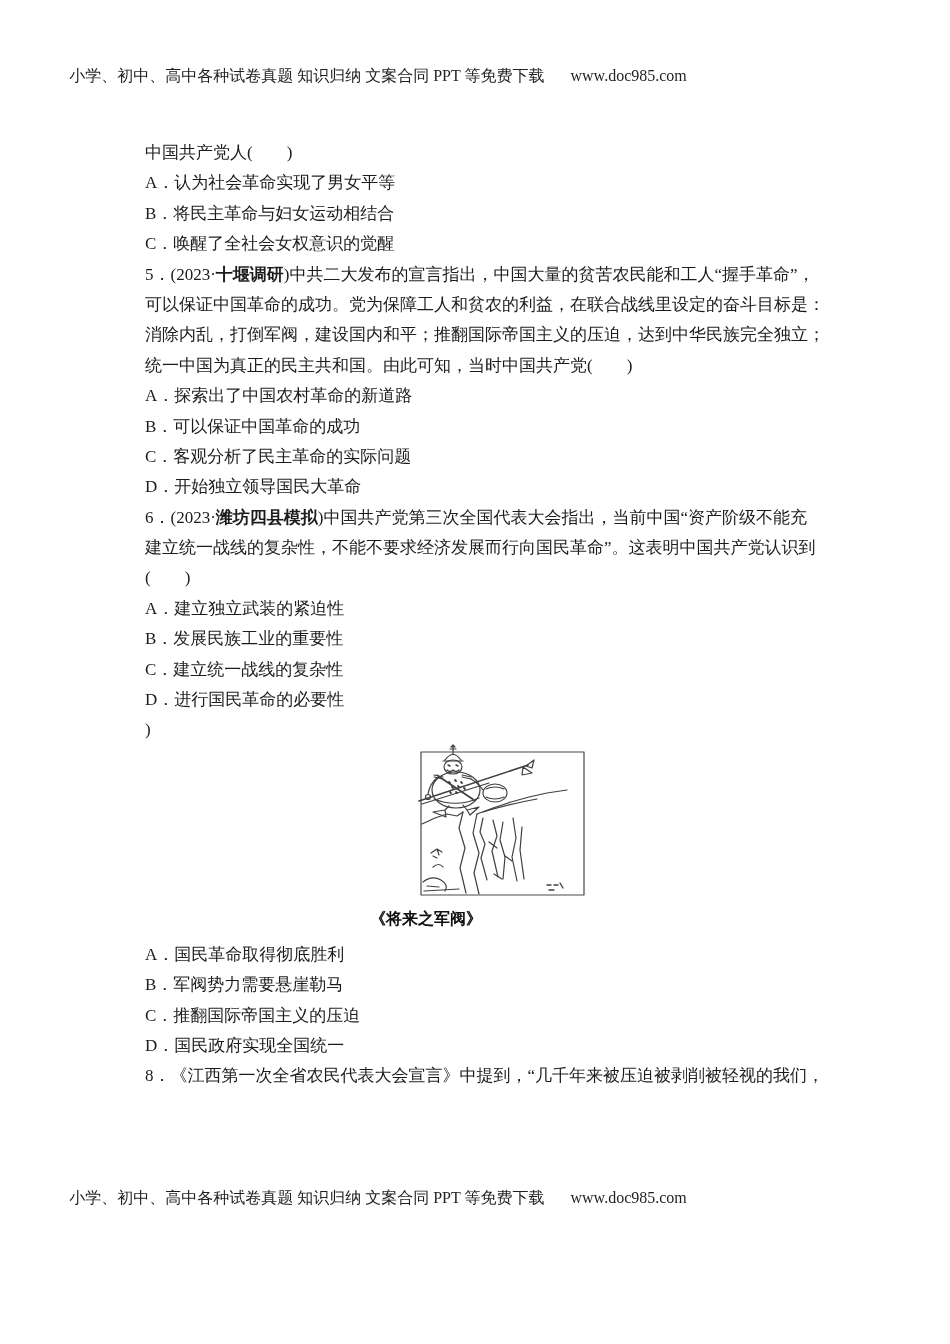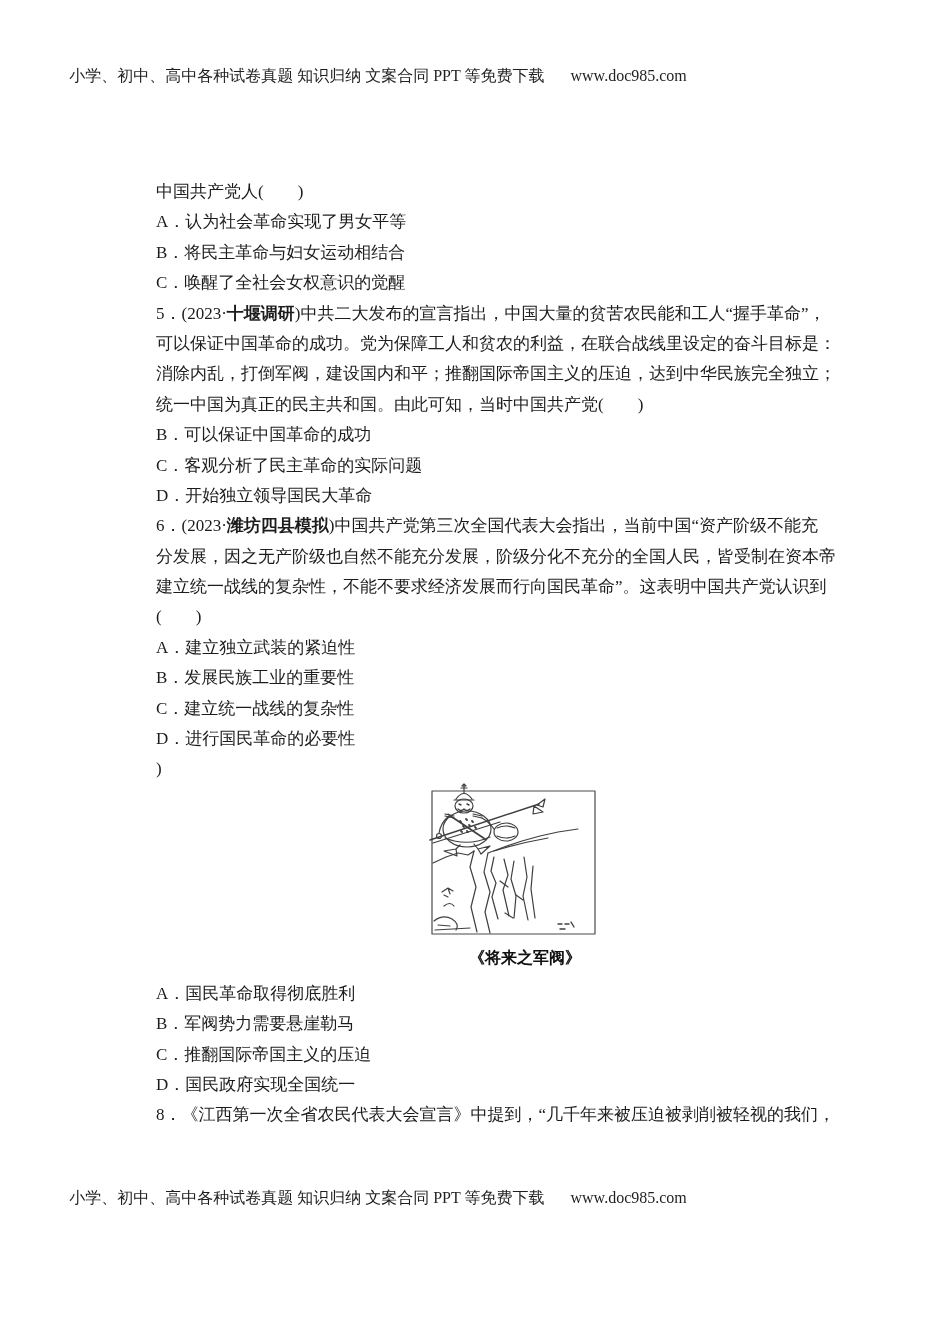--- a/index.html
+++ b/index.html
@@ -9,38 +9,37 @@
     color:#1c1c1c;overflow:hidden;
   }
   .pageband{
     position:absolute;left:0;width:756px;text-align:center;
     font-size:16px;line-height:20px;color:#1f1f1f;white-space:nowrap;
   }
   .pageband .url{margin-left:26px;}
   #header{top:66px;}
   #footer{top:1188px;}
   #content{
-    position:absolute;left:156px;top:138px;width:680px;
+    position:absolute;left:145px;top:138px;width:680px;
     font-size:17px;
-    margin-top:39px;
   }
   .line{
     height:30.4px;line-height:30.4px;white-space:nowrap;overflow:visible;
   }
   .src{
     font-family:Liberation Sans, sans-serif;
     font-weight:700;
   }
   #cartoon-wrap{
     margin-left:274px;margin-top:6px;width:168px;height:145px;
   }
   #cartoon-wrap svg{overflow:visible;display:block;}
   #caption{
     margin-left:225px;width:200px;height:43px;line-height:43px;
-    text-align:right;font-size:16px;font-weight:700;
+    text-align:left;font-size:16px;font-weight:700;
     font-family:"Liberation Sans","DejaVu Sans",sans-serif;color:#111;
   }
 </style>
 </head>
 <body>
 
 <div id="header" class="pageband">
   <span>小学、初中、高中各种试卷真题 知识归纳 文案合同 PPT 等免费下载</span><span class="url">www.doc985.com</span>
 </div>
 
@@ -48,26 +47,26 @@
 
   <div class="line">中国共产党人(　　)</div>
   <div class="line">A．认为社会革命实现了男女平等</div>
   <div class="line">B．将民主革命与妇女运动相结合</div>
   <div class="line">C．唤醒了全社会女权意识的觉醒</div>
 
   <div class="line"><span>5．(2023·</span><span class="src">十堰调研</span><span>)中共二大发布的宣言指出，中国大量的贫苦农民能和工人“握手革命”，</span></div>
   <div class="line">可以保证中国革命的成功。党为保障工人和贫农的利益，在联合战线里设定的奋斗目标是：</div>
   <div class="line">消除内乱，打倒军阀，建设国内和平；推翻国际帝国主义的压迫，达到中华民族完全独立；</div>
   <div class="line">统一中国为真正的民主共和国。由此可知，当时中国共产党(　　)</div>
+  <div class="line">A．探索出了中国农村革命的新道路</div>
   <div class="line">B．可以保证中国革命的成功</div>
   <div class="line">C．客观分析了民主革命的实际问题</div>
   <div class="line">D．开始独立领导国民大革命</div>
 
   <div class="line"><span>6．(2023·</span><span class="src">潍坊四县模拟</span><span>)中国共产党第三次全国代表大会指出，当前中国“资产阶级不能充</span></div>
-  <div class="line">分发展，因之无产阶级也自然不能充分发展，阶级分化不充分的全国人民，皆受制在资本帝</div>
   <div class="line">建立统一战线的复杂性，不能不要求经济发展而行向国民革命”。这表明中国共产党认识到</div>
   <div class="line">(　　)</div>
   <div class="line">A．建立独立武装的紧迫性</div>
   <div class="line">B．发展民族工业的重要性</div>
   <div class="line">C．建立统一战线的复杂性</div>
   <div class="line">D．进行国民革命的必要性</div>
 
   <div class="line">)</div>
 
   <div id="cartoon-wrap">

